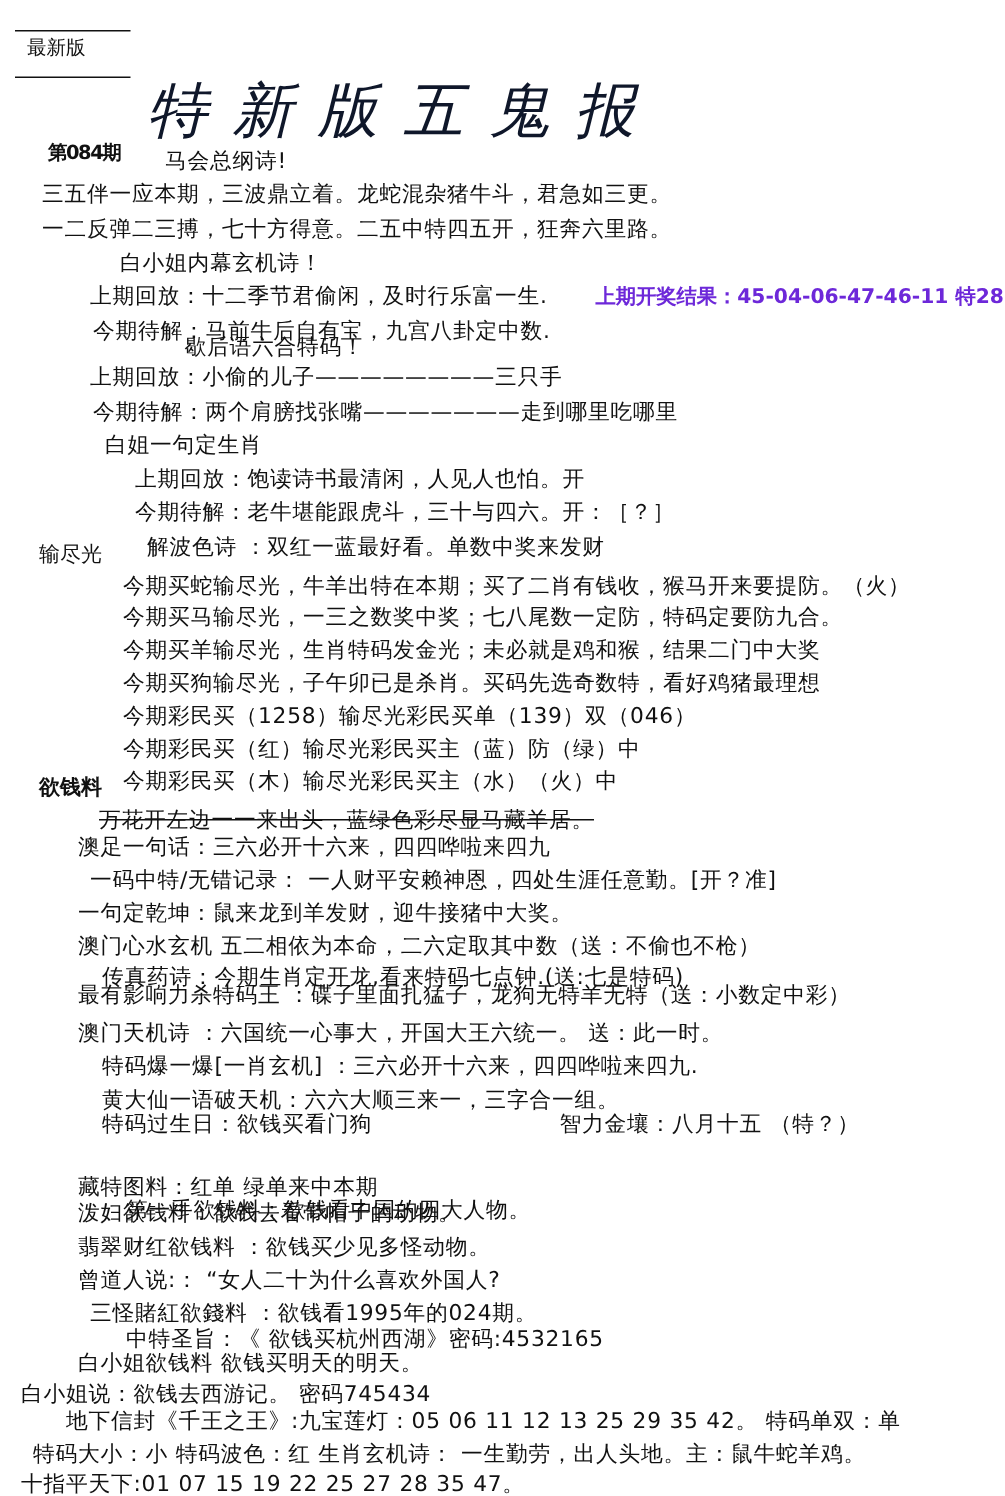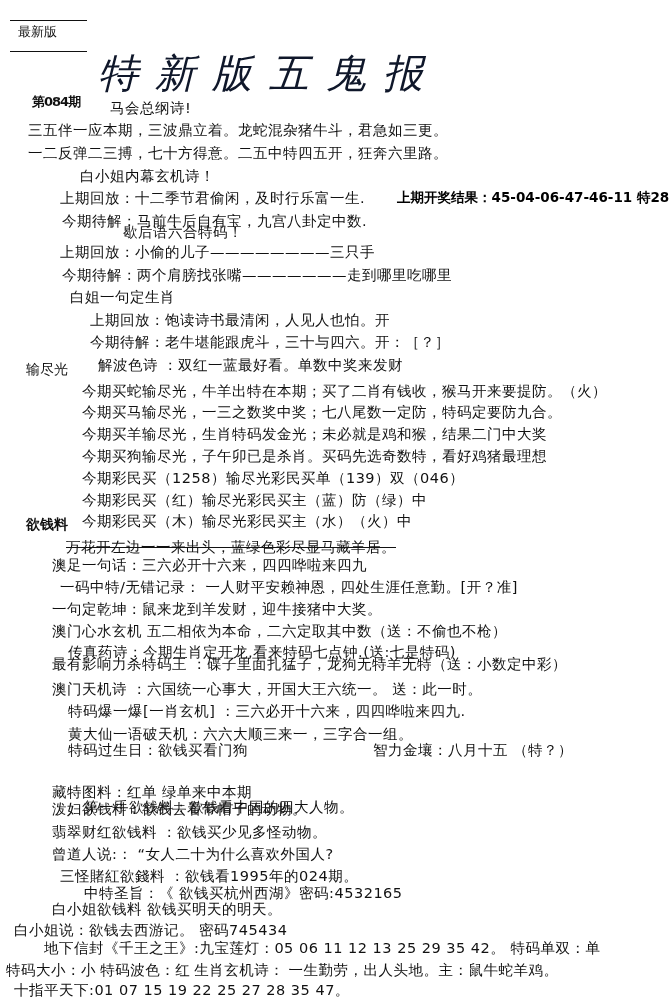--- a/index.html
+++ b/index.html
@@ -4,21 +4,21 @@
 <style>
   html, body { margin:0; padding:0; background:#ffffff; }
   body { width:670px; height:997px; position:relative; overflow:hidden;
          font-family:"DejaVu Sans", "Liberation Sans", sans-serif; color:#111; }
   .abs { position:absolute; white-space:nowrap; }
   .line { font-size:14.5px; line-height:20px; letter-spacing:0.5px; }
   .rule { position:absolute; left:10px; width:77px; height:1px; background:#111; }
   .badge { font-size:13px; }
   .title { font-size:40px; color:#0f172a; letter-spacing:17px; font-family:"DejaVu Serif", "Liberation Serif", serif;font-style:italic; }
   .issue { font-size:13px; font-weight:bold; letter-spacing:-1px; }
-  .red { color:#000000; font-weight:bold; font-size:13.5px; letter-spacing:0; }
+  .red { color:#6d28d9; font-weight:bold; font-size:13.5px; letter-spacing:0; }
   .section { font-size:14px; }
   .strike { text-decoration:line-through; }
 </style>
 </head>
 <body>
 
 <div class="rule" style="top:20px;"></div>
 <div class="abs badge" style="left:18px;top:23px;text-align:right;">最新版</div>
 <div class="rule" style="top:51px;"></div>
 
@@ -67,14 +67,14 @@
 <div class="abs line" style="left: 52px; top: 760px; margin-top: 39px;">泼妇欲钱料：欲钱去看带帽子的动物。</div>
 <div class="abs line" style="left: 52px; top: 782px;">藏特图料：红单 绿单来中本期</div>
 <div class="abs line" style="left: 84px; top: 797px;">第一手欲钱料：欲钱看中国的四大人物。</div>
 <div class="abs line" style="left: 52px; top: 822px;">翡翠财红欲钱料 ：欲钱买少见多怪动物。</div>
 <div class="abs line" style="left: 52px; top: 844px;">曾道人说:： “女人二十为什么喜欢外国人?</div>
 <div class="abs line" style="left: 60px; top: 866px;">三怪賭紅欲錢料 ：欲钱看1995年的024期。</div>
 <div class="abs line" style="left: 84px; top: 883px;">中特圣旨：《 欲钱买杭州西湖》密码:4532165</div>
 <div class="abs line" style="left: 52px; top: 899px;">白小姐欲钱料 欲钱买明天的明天。</div>
 <div class="abs line" style="left: 14px; top: 920px;">白小姐说：欲钱去西游记。 密码745434</div>
 <div class="abs line" style="left: 44px; top: 938px;">地下信封《千王之王》:九宝莲灯：05 06 11 12 13 25 29 35 42。 特码单双：单</div>
-<div class="abs line" style="left: 6px; top: 960px; font-family: Liberation Serif, serif;">特码大小：小 特码波色：红 生肖玄机诗： 一生勤劳，出人头地。主：鼠牛蛇羊鸡。</div>
+<div class="abs line" style="left: 22px; top: 960px;">特码大小：小 特码波色：红 生肖玄机诗： 一生勤劳，出人头地。主：鼠牛蛇羊鸡。</div>
 <div class="abs line" style="left: 14px; top: 980px;">十指平天下:01 07 15 19 22 25 27 28 35 47。</div>
 
 </body></html>

